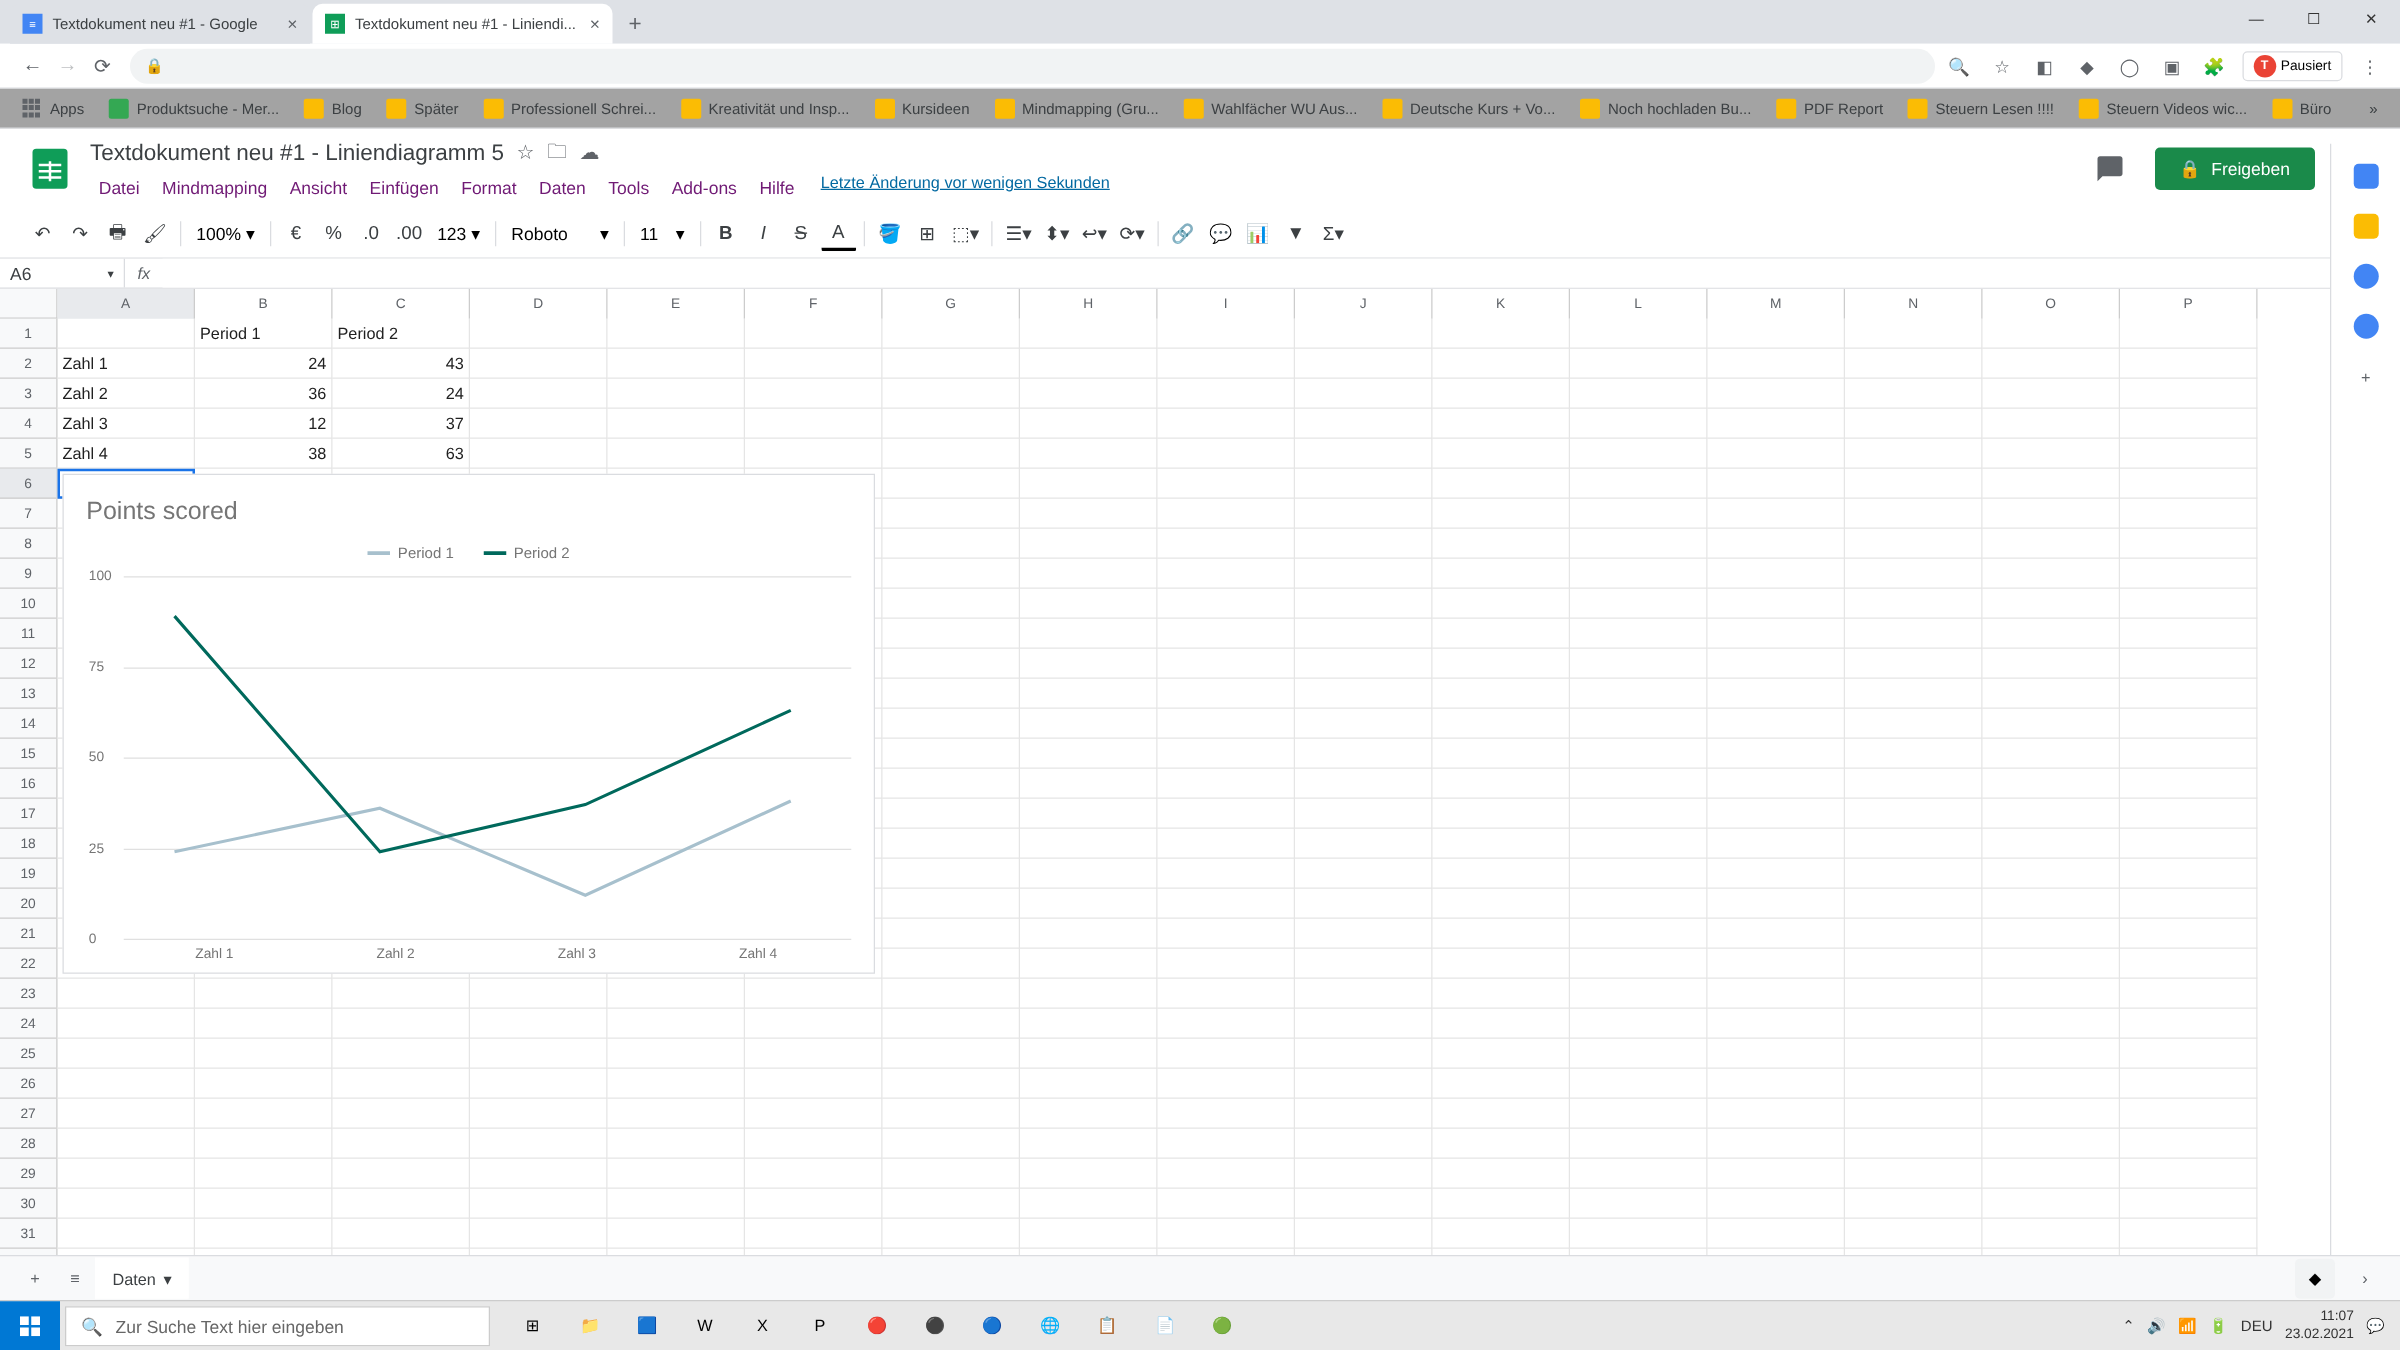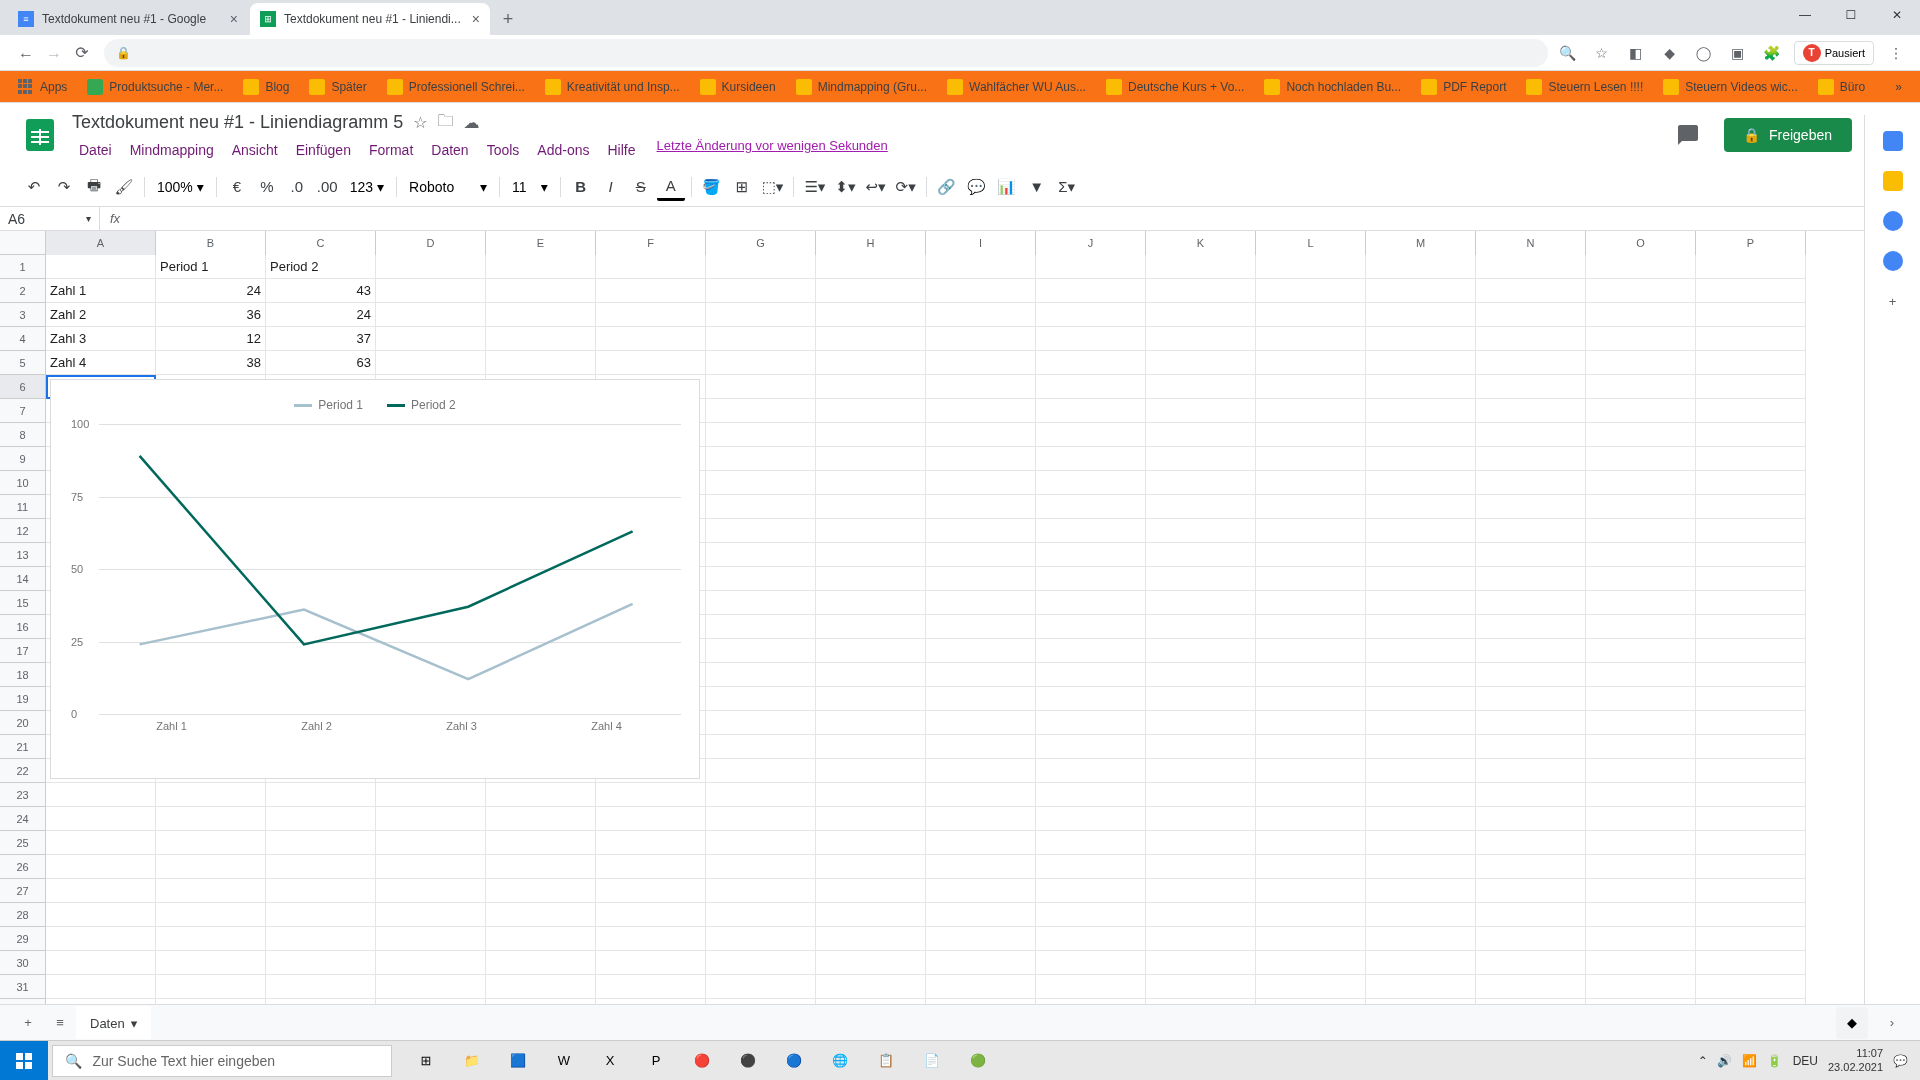--- a/index.html
+++ b/index.html
@@ -13,33 +13,33 @@
 .win-controls{position:absolute;right:0;top:0;display:flex}
 .win-btn{width:46px;height:30px;display:flex;align-items:center;justify-content:center;color:#333;font-size:12px}
 .addr-bar{height:36px;background:#fff;display:flex;align-items:center;padding:0 12px;border-bottom:1px solid #dadce0}
 .nav-btn{width:28px;height:28px;display:flex;align-items:center;justify-content:center;color:#5f6368;font-size:16px;border-radius:50%}
 .addr-input{flex:1;height:28px;background:#f1f3f4;border-radius:14px;display:flex;align-items:center;padding:0 12px;margin:0 8px;font-size:14px;color:#3c4043}
 .lock-icon{margin-right:10px;color:#5f6368;font-size:12px}
 .addr-icons{display:flex;gap:10px;align-items:center}
 .addr-icon{width:24px;height:24px;display:flex;align-items:center;justify-content:center;color:#5f6368;font-size:14px}
 .profile-btn{display:flex;align-items:center;gap:4px;padding:2px 8px;border:1px solid #dadce0;border-radius:4px;font-size:11px}
 .profile-avatar{width:18px;height:18px;border-radius:50%;background:#ea4335;color:#fff;display:flex;align-items:center;justify-content:center;font-size:10px;font-weight:bold}
-.bookmarks{height:32px;background:#f97316;display:flex;align-items:center;padding:0 10px;border-bottom:1px solid #dadce0;gap:4px}
+.bookmarks{height:32px;background:#a3a3a3;display:flex;align-items:center;padding:0 10px;border-bottom:1px solid #dadce0;gap:4px}
 .bm{display:flex;align-items:center;padding:4px 8px;font-size:12px;color:#3c4043;border-radius:4px;white-space:nowrap}
 .bm-icon{width:16px;height:16px;margin-right:6px;background:#fbbc04;border-radius:2px;display:flex;align-items:center;justify-content:center;font-size:9px}
 .apps-icon{width:16px;height:16px;margin-right:6px;display:grid;grid-template-columns:repeat(3,4px);gap:1px}
 .apps-dot{width:4px;height:4px;background:#5f6368}
 .doc-header{height:64px;background:#fff;display:flex;align-items:center;padding:0 20px}
 .sheets-logo{width:40px;height:40px;margin-right:12px}
 .doc-title-area{flex:1}
 .doc-title{font-size:18px;color:#3c4043;display:flex;align-items:center;gap:10px}
 .title-icon{color:#5f6368;font-size:16px}
 .menu-bar{display:flex;gap:4px;margin-top:2px}
 .menu-item{padding:4px 7px;font-size:14px;color:#701a75;border-radius:4px}
-.last-edit{color:#a21caf;font-size:13px;margin-left:10px;text-decoration:underline}
+.last-edit{color:#0369a1;font-size:13px;margin-left:10px;text-decoration:underline}
 .share-btn{background:#1a8a4a;color:#fff;padding:9px 20px;border-radius:4px;font-size:14px;font-weight:500;display:flex;align-items:center;gap:8px}
 .comment-btn{width:40px;height:40px;display:flex;align-items:center;justify-content:center;color:#5f6368;margin-right:16px}
 .user-avatar{width:32px;height:32px;border-radius:50%;background:#ea4335;margin-left:16px;display:flex;align-items:center;justify-content:center}
 .toolbar{height:40px;background:#fff;display:flex;align-items:center;padding:0 20px;border-bottom:1px solid #dadce0;gap:2px}
 .tb-btn{min-width:28px;height:28px;display:flex;align-items:center;justify-content:center;color:#3c4043;font-size:15px;border-radius:2px;padding:0 4px}
 .tb-sep{width:1px;height:20px;background:#dadce0;margin:0 4px}
 .tb-select{display:flex;align-items:center;padding:0 6px;font-size:14px;gap:4px}
 .collapse-btn{margin-left:auto}
 .formula-bar{height:24px;background:#fff;display:flex;align-items:center;border-bottom:1px solid #dadce0}
 .name-box{width:100px;padding:0 8px;font-size:14px;color:#3c4043;border-right:1px solid #dadce0;height:100%;display:flex;align-items:center}
@@ -952,20 +952,21 @@
           <div class="cell" style="width: 110px;"></div>
           <div class="cell" style="width: 110px;"></div>
           <div class="cell" style="width: 110px;"></div>
         </div>
       </div>
     <div class="active-cell" style="left:46px;top:144px;width:110px;height:24px">
       <div class="active-handle"></div>
     </div>
 
     <div class="chart-container">
+      <div class="chart-title">Points scored</div>
       <div class="chart-legend">
         <div class="leg-item">
             <span class="leg-line" style="background:#a7c0cd"></span>
             <span>Period 1</span>
           </div>
         <div class="leg-item">
             <span class="leg-line" style="background:#00695c"></span>
             <span>Period 2</span>
           </div>
       </div>

